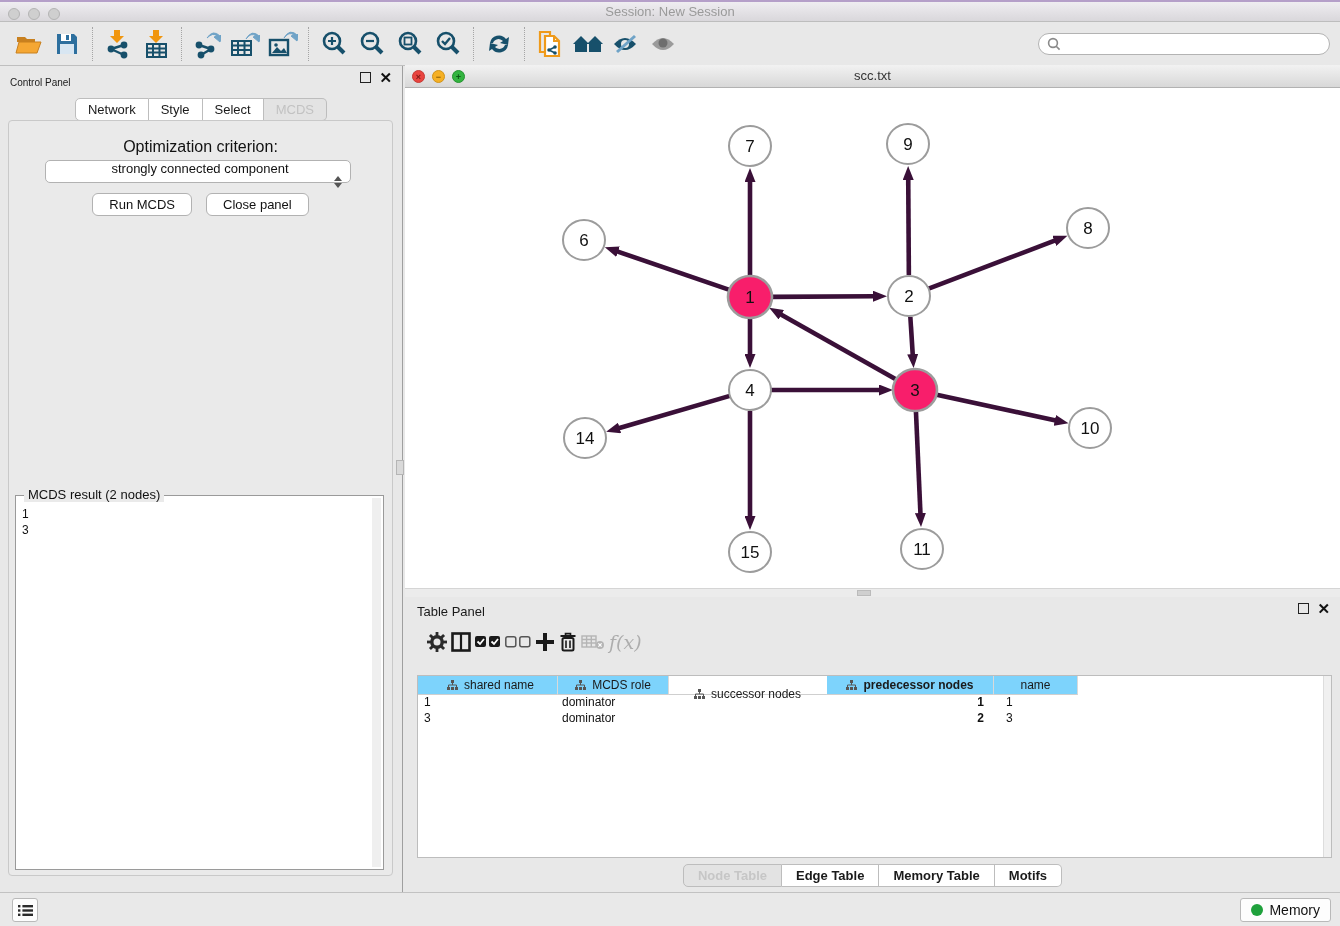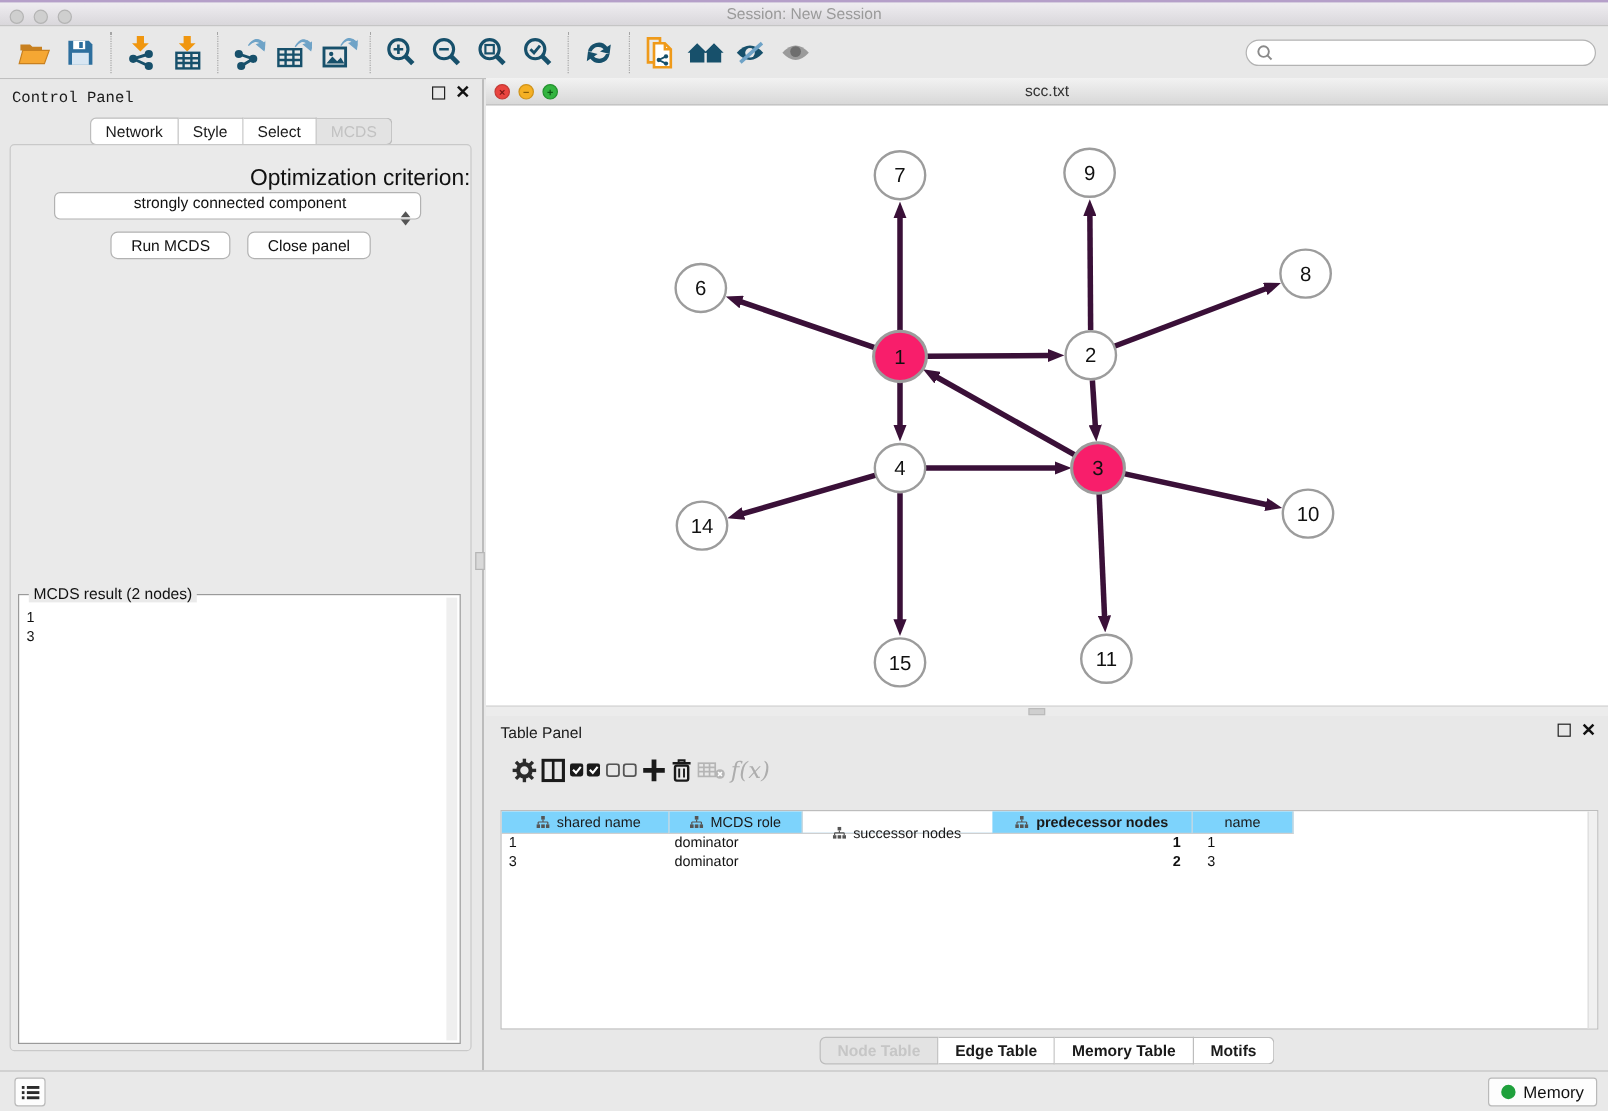--- a/index.html
+++ b/index.html
@@ -24,35 +24,35 @@
   .searchbox { margin-left:auto; width:292px; height:22px; background:#fff;
     border:1px solid #b3b3b3; border-radius:12px; display:flex; align-items:center;
     padding:0 8px; }
   .searchbox input { border:none; outline:none; flex:1; font-size:12px; margin-left:6px;
     font-family:"Liberation Sans", sans-serif; background:transparent; }
 
   
   .control-panel { position:absolute; left:0; top:66px; width:403px; bottom:34px;
     background:#e8e8e8; border-right:1px solid #9f9f9f; }
   .panel-head { position:relative; height:26px; padding:6px 10px 0 10px; }
-  .panel-head .ptitle { font-size:13px; color:#1a1a1a;font-family:Liberation Mono, monospace; }
+  .panel-head .ptitle { font-size:10px; color:#1a1a1a; }
   .panel-icons { position:absolute; right:10px; top:6px; display:flex; gap:8px; align-items:center; }
   .float-glyph { width:11px; height:11px; border:1.6px solid #222; display:inline-block; }
   .close-glyph { font-size:15px; font-weight:bold; color:#111; line-height:11px; }
 
   .tabrow { display:flex; justify-content:center; margin-top:6px; }
   .tab { font-size:13px; padding:3px 12px; background:#fff; border:1px solid #bdbdbd;
     border-left:none; color:#1a1a1a; }
   .tab:first-child { border-left:1px solid #bdbdbd; border-radius:5px 0 0 5px; }
   .tab:last-child { border-radius:0 5px 5px 0; }
   .tab.active { background:#e3e3e3; color:#c2c2c2; }
 
   .cp-body { position:absolute; left:8px; right:9px; top:54px; bottom:16px;
     background:#eaeaea; border:1px solid #c9c9c9; border-radius:4px; }
-  .opt-label { text-align:right; font-size:19px; color:#111; margin-top:17px; }
+  .opt-label { text-align:center; font-size:16px; color:#111; margin-top:17px; }
   .dropdown { position:absolute; left:36px; right:41px; top:39px; height:23px; background:#fff;
     border:1px solid #b2b2b2; border-radius:5px; display:flex; align-items:center;
     padding:0 8px 0 12px; font-size:13px; color:#111;flex-direction:column; }
   .dd-arrows { margin-left:auto; display:flex; flex-direction:column; gap:2px; }
   .dd-arrows i { width:0; height:0; border-left:4px solid transparent; border-right:4px solid transparent; }
   .dd-up { border-bottom:5px solid #555; }
   .dd-down { border-top:5px solid #555; }
   .btnrow { position:absolute; top:72px; left:0; right:0; display:flex; justify-content:center; gap:14px; }
   .pbtn { background:#fff; border:1px solid #b2b2b2; border-radius:6px; font-size:13px;
     color:#111; padding:3px 16px; height:23px; font-family:"Liberation Sans", sans-serif; }

